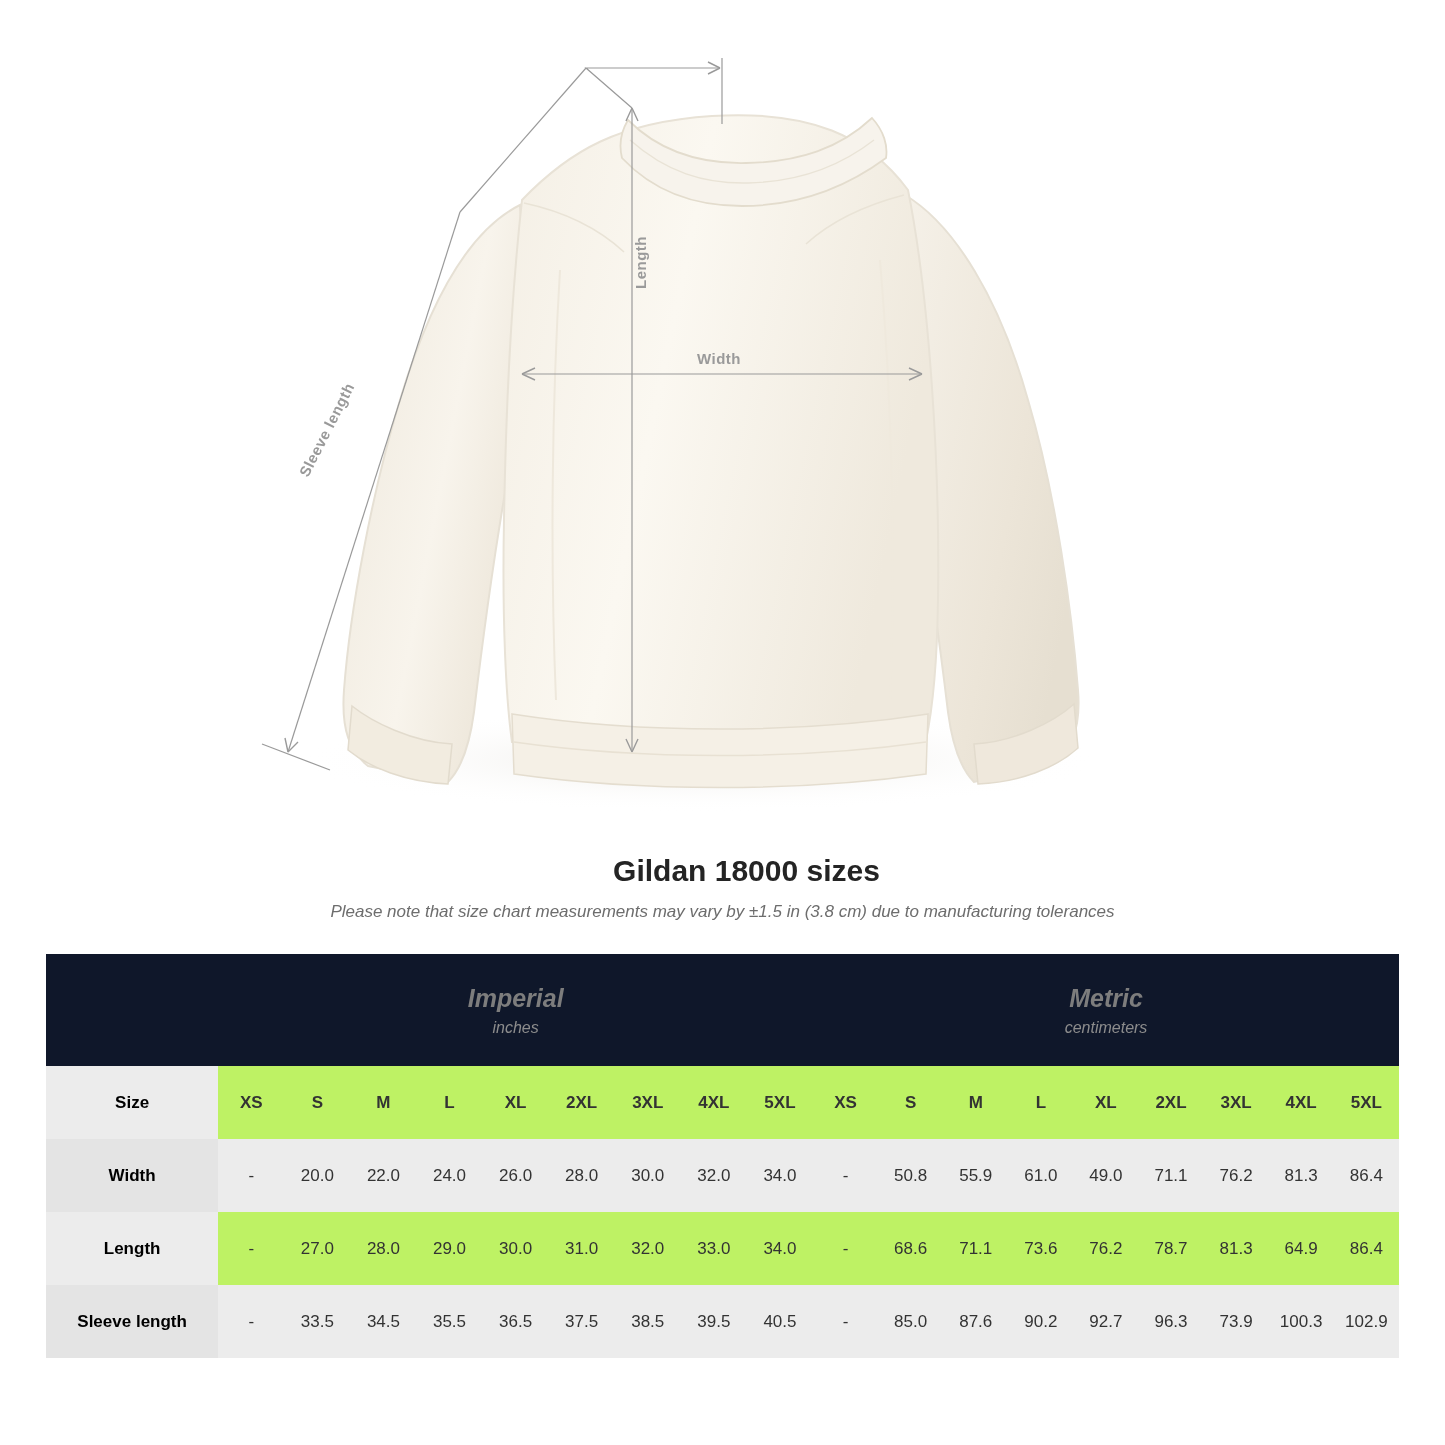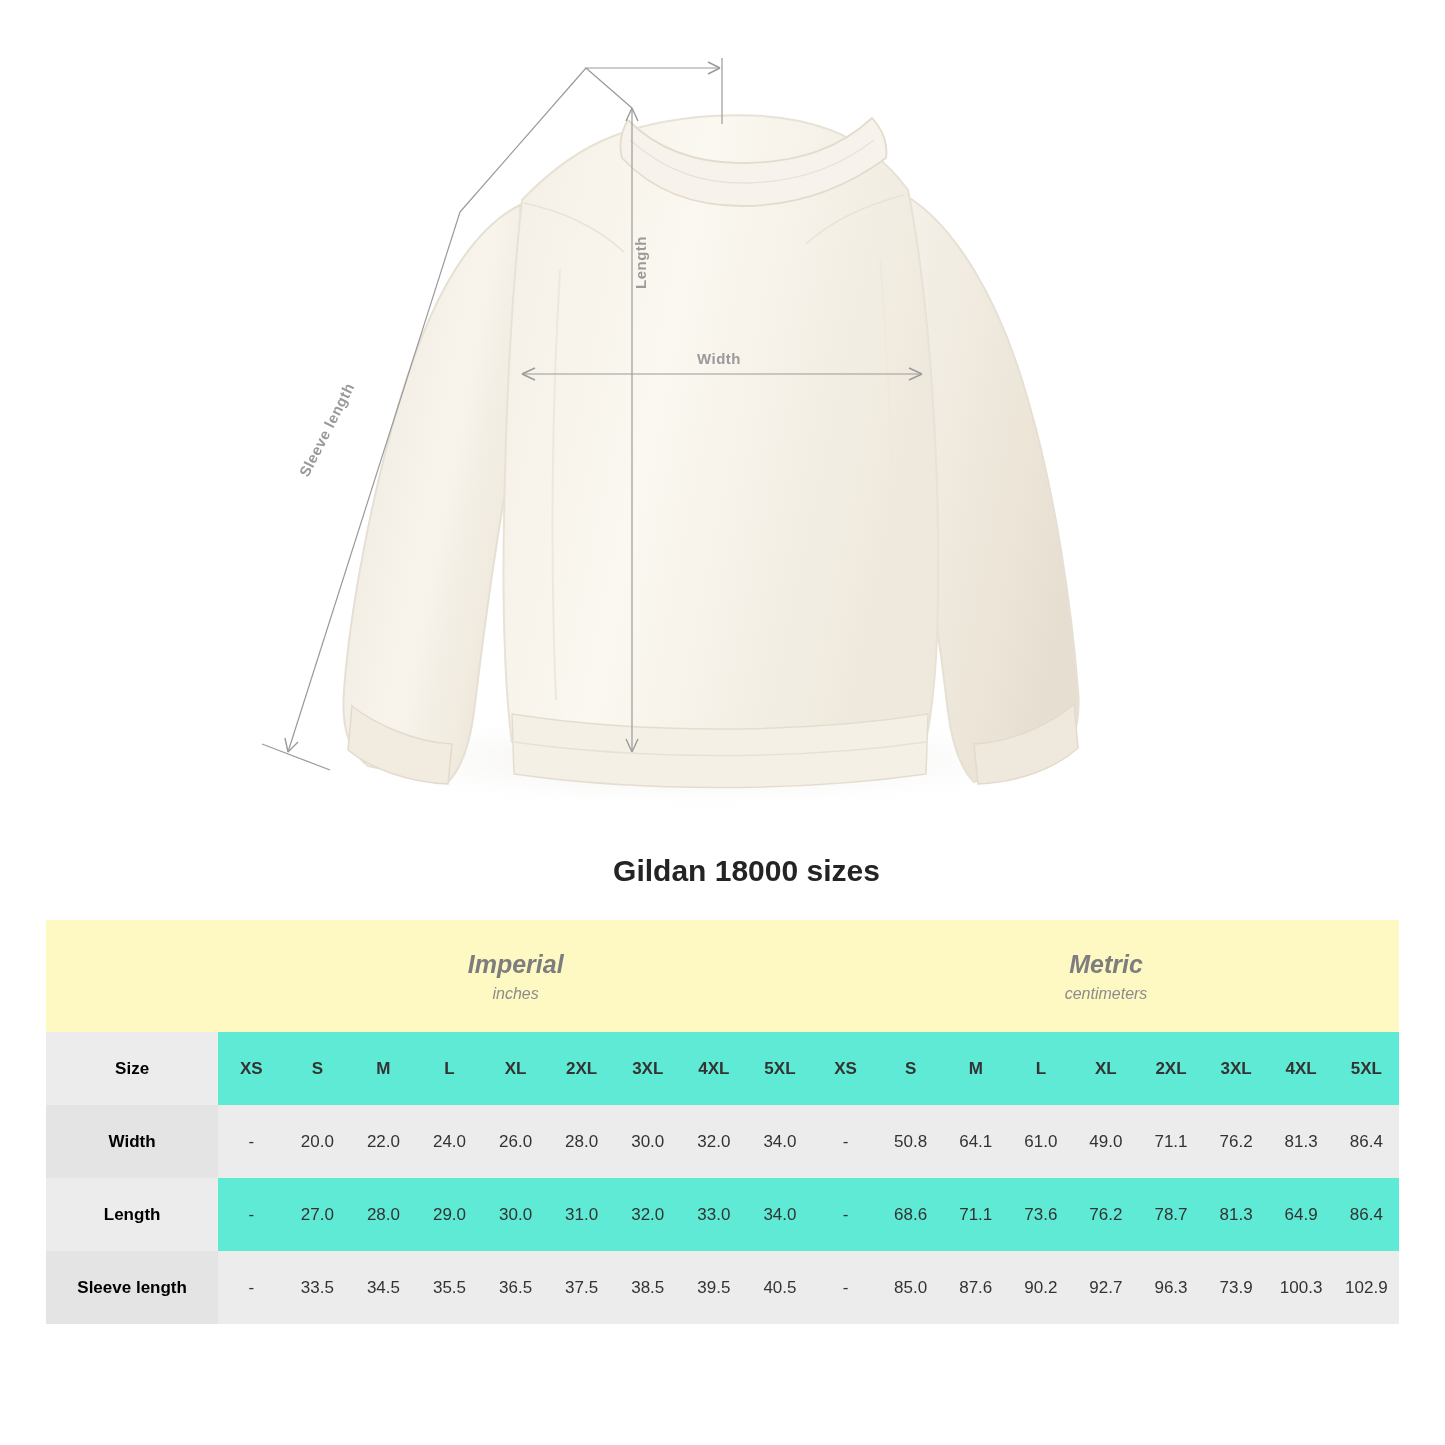--- a/index.html
+++ b/index.html
@@ -86,21 +86,21 @@
     width: 1353px;
     border-collapse: collapse;
     table-layout: fixed;
   }
   table.size-chart td, table.size-chart th {
     border: none;
     padding: 0;
   }
 
   .unit-head {
-    background: #fef9c3;
+    background: #0f172a;
     height: 112px;
     text-align: center;
     vertical-align: middle;
   }
   .unit-head .u-name {
     font-size: 25px;
     font-weight: bold;
     font-style: italic;
     color: #7d7d7d;
     line-height: 1.25;
@@ -124,21 +124,21 @@
   .size-cell {
     text-align: center;
     vertical-align: middle;
     font-size: 17px;
     color: #333333;
     height: 73px;
   }
   .size-cell.head {
     font-weight: bold;
   }
-  tr.band-light td { background: #5eead4; }
+  tr.band-light td { background: #bef264; }
   tr.band-dark td { background: #ececec; }
 
   tr.band-light td.label-col,
   tr.band-dark td.label-col { background: #ececec; }
   tr.band-dark td.label-col { background: #e4e4e4; }
 </style>
 </head>
 <body>
 
 <div class="page">
@@ -219,20 +219,21 @@
         <line x1="262" y1="744" x2="330" y2="770"></line>
       </g>
     </svg>
 
     <div class="dim-label dim-length">Length</div>
     <div class="dim-label dim-width">Width</div>
     <div class="dim-label dim-sleeve">Sleeve length</div>
   </div>
 
   <div class="title">Gildan 18000 sizes</div>
+  <div class="subtitle">Please note that size chart measurements may vary by ±1.5 in (3.8 cm) due to manufacturing tolerances</div>
 
   <div class="table-wrap">
     <table class="size-chart">
       <colgroup>
         <col style="width:172px">
         <col span="9" style="width:66px">
         <col span="9" style="width:65px">
       </colgroup>
       <tbody>
         <tr>
@@ -275,21 +276,21 @@
           <td class="size-cell">20.0</td>
           <td class="size-cell">22.0</td>
           <td class="size-cell">24.0</td>
           <td class="size-cell">26.0</td>
           <td class="size-cell">28.0</td>
           <td class="size-cell">30.0</td>
           <td class="size-cell">32.0</td>
           <td class="size-cell">34.0</td>
           <td class="size-cell">-</td>
           <td class="size-cell">50.8</td>
-          <td class="size-cell">64.1</td>
+          <td class="size-cell">55.9</td>
           <td class="size-cell">61.0</td>
           <td class="size-cell">49.0</td>
           <td class="size-cell">71.1</td>
           <td class="size-cell">76.2</td>
           <td class="size-cell">81.3</td>
           <td class="size-cell">86.4</td>
         </tr>
 
         <tr class="band-light">
           <td class="row-head-cell label-col">Length</td>

